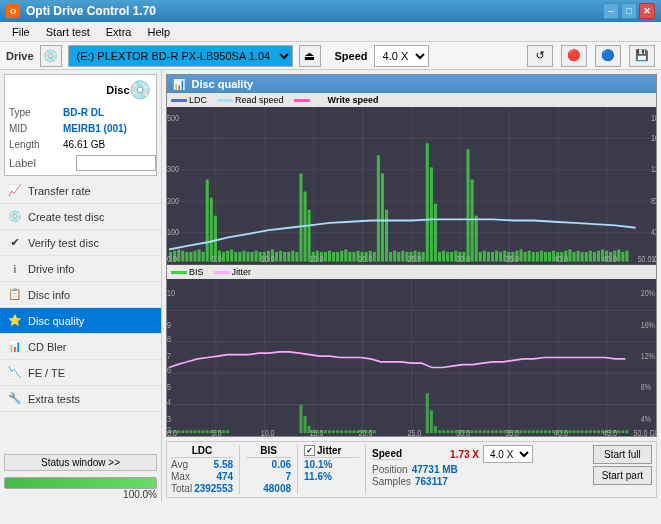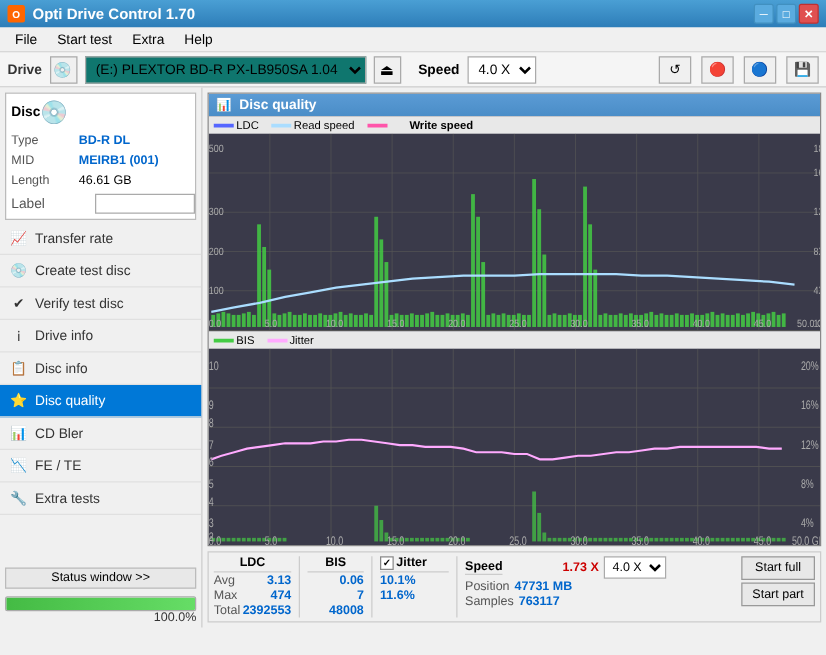--- a/index.html
+++ b/index.html
@@ -13,34 +13,34 @@
     .titlebar-btn { width: 16px; height: 16px; background: #5aabdf; border: 1px solid #4190c0; border-radius: 2px; display: flex; align-items: center; justify-content: center; font-size: 9px; color: white; cursor: pointer; }
     .titlebar-btn.close { background: #e05050; border-color: #c03030; }
     
     
     .menubar { background: #f0f0f0; height: 20px; display: flex; align-items: center; padding: 0 4px; border-bottom: 1px solid #d0d0d0; }
     .menu-item { padding: 2px 8px; font-size: 11px; cursor: pointer; color: #000; }
     
     
     .drivebar { background: #f5f5f5; height: 28px; display: flex; align-items: center; padding: 0 6px; border-bottom: 1px solid #ccc; gap: 6px; }
     .drive-label { font-size: 11px; font-weight: bold; color: #333; }
-    .drive-select { height: 22px; font-size: 11px; border: 1px solid #aaa; background: #0f766e; padding: 0 4px; min-width: 200px; }
+    .drive-select { height: 22px; font-size: 11px; border: 1px solid #aaa; background: #0ea5e9; padding: 0 4px; min-width: 200px; }
     .drive-icon-btn { width: 22px; height: 22px; background: #f0f0f0; border: 1px solid #aaa; display: flex; align-items: center; justify-content: center; cursor: pointer; font-size: 12px; }
     .speed-label { font-size: 11px; font-weight: bold; margin-left: 8px; }
     .speed-select { height: 22px; font-size: 11px; border: 1px solid #aaa; background: white; padding: 0 4px; width: 55px; }
     .spacer { flex: 1; }
     .toolbar-btn { width: 26px; height: 22px; background: #f0f0f0; border: 1px solid #aaa; display: flex; align-items: center; justify-content: center; cursor: pointer; margin-left: 2px; }
     
     
     .main { display: flex; height: calc(524px - 22px - 20px - 28px - 22px); }
     
     
     .sidebar { width: 162px; background: #f0f0f0; border-right: 1px solid #ccc; display: flex; flex-direction: column; }
     .disc-panel { background: #fff; border: 1px solid #bbb; margin: 4px 4px 2px 4px; padding: 4px; }
-    .disc-header { display: flex; justify-content: flex-start; align-items: center; margin-bottom: 4px; }
+    .disc-header { display: flex; justify-content: flex-end; align-items: center; margin-bottom: 4px; }
     .disc-title { font-weight: bold; font-size: 11px; }
     .disc-row { display: flex; gap: 4px; font-size: 10px; line-height: 16px; }
     .disc-key { color: #555; min-width: 50px; }
     .disc-val { color: #0066cc; font-weight: bold; }
     .disc-val-plain { color: #000; }
     .label-row { display: flex; align-items: center; gap: 17px; margin-top: 2px; }
     .label-input { width: 80px; height: 16px; border: 1px solid #aaa; font-size: 10px; padding: 0 2px; }
     .label-btn { width: 18px; height: 16px; background: #f0f0f0; border: 1px solid #aaa; cursor: pointer; display: flex; align-items: center; justify-content: center; font-size: 10px; }
     
     .nav-item { height: 26px; display: flex; align-items: center; padding: 0 8px; cursor: pointer; font-size: 11px; color: #333; border-bottom: 1px solid #e0e0e0; gap: 6px; }
@@ -528,21 +528,21 @@
         </div>
       </div>
     </div>
 
     <div style="background:#f0f0f0; border:1px solid #ccc; padding:3px 4px; display:flex; align-items:flex-start; gap:6px; font-size:10px;">
 
       <div style="display:flex;flex-direction:column;gap:1px;min-width:55px;">
         <div style="font-weight:bold;text-align:center;border-bottom:1px solid #ccc;padding-bottom:1px;">LDC</div>
         <div style="display:flex;gap:2px;">
           <span style="color:#555;">Avg</span>
-          <span style="color:#0066cc;font-weight:bold;margin-left:auto;">3.13</span>
+          <span style="color:#0066cc;font-weight:bold;margin-left:auto;">5.58</span>
         </div>
         <div style="display:flex;gap:2px;">
           <span style="color:#555;">Max</span>
           <span style="color:#0066cc;font-weight:bold;margin-left:auto;">474</span>
         </div>
         <div style="display:flex;gap:2px;">
           <span style="color:#555;">Total</span>
           <span style="color:#0066cc;font-weight:bold;margin-left:auto;">2392553</span>
         </div>
       </div>

